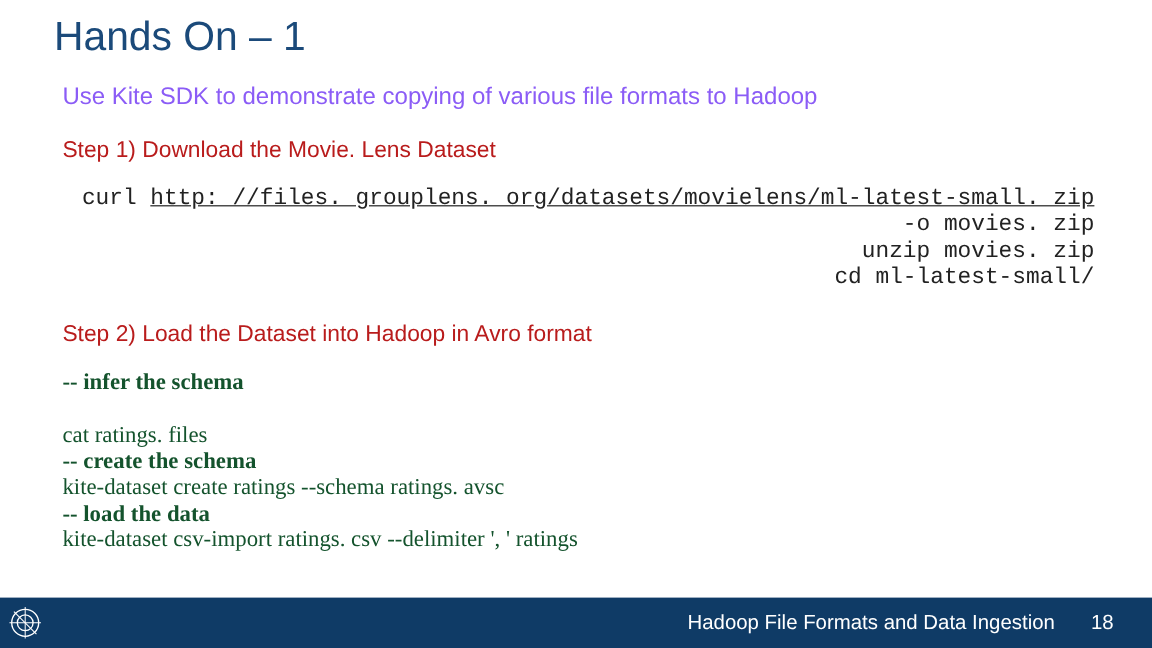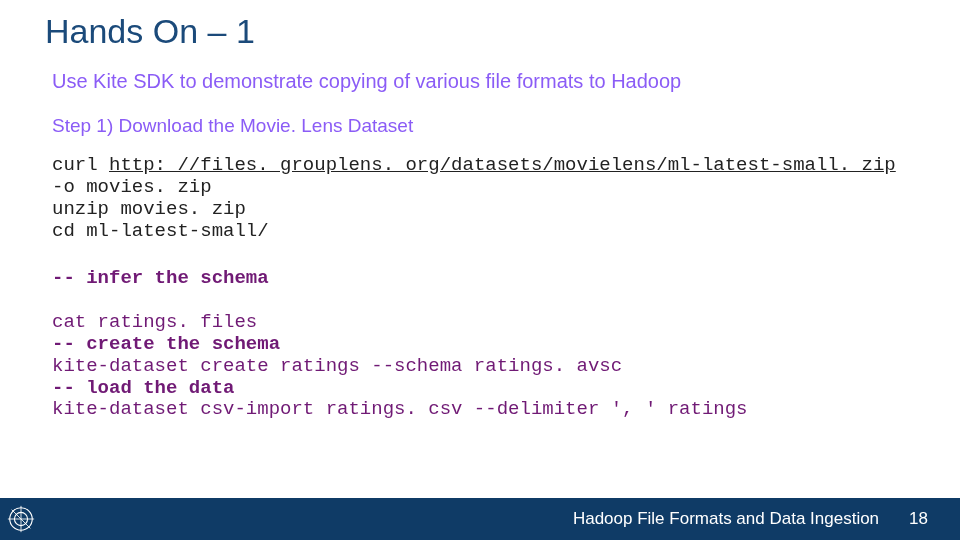--- a/index.html
+++ b/index.html
@@ -1,24 +1,24 @@
 <!DOCTYPE html>
 <html><head>
 <meta charset="utf-8">
 <style>
   * { margin: 0; padding: 0; box-sizing: border-box; }
   html, body { width: 960px; height: 540px; font-family: Arial, Helvetica, sans-serif; background: #fff; color: #222; }
   .slide { position: relative; width: 960px; height: 540px; }
   .title { position: absolute; left: 45px; top: 12px; font-size: 34px; font-weight: 400; color: #1b4a7a; }
   .content { position: absolute; left: 52px; top: 70px; width: 860px; }
   .intro { font-size: 20px; color: #8b5cf6; margin-bottom: 22px; }
-  .step { font-size: 19px; color: #8b5cf6; margin-bottom: 18px; }
-  .code1 { font-family: "Courier New", Courier, monospace; font-size: 19px; color: #222; line-height: 1.15; margin-bottom: 26px; }
+  .step { font-size: 19px; color: #b91c1c; margin-bottom: 18px; }
+  .code1 { font-family: "Courier New", Courier, monospace; font-size: 19px; color: #222; line-height: 1.15; margin-bottom: 26px; text-align: right; }
   .code1 .url { text-decoration: underline; }
-  .code2 { font-family: Liberation Mono, monospace; font-size: 19px; color: #701a75; line-height: 1.15; }
+  .code2 { font-family: Liberation Serif, serif; font-size: 19px; color: #14532d; line-height: 1.15; }
   .code2 .bold { font-weight: bold; }
   .footer { position: absolute; left: 0; bottom: 0; width: 960px; height: 42px; background: #0f3b66; color: #fff; display: flex; align-items: center; }
   .footer .logo { width: 42px; height: 42px; display: flex; align-items: center; justify-content: center; }
   .footer .logo svg { width: 30px; height: 30px; }
   .footer .ftext { margin-left: auto; font-size: 17px; padding-right: 30px; }
   .footer .pageno { font-size: 17px; padding-right: 32px; }
 </style>
 </head>
 <body>
 
@@ -29,20 +29,21 @@
     <div class="intro">Use Kite SDK to demonstrate copying of various file formats to Hadoop</div>
 
     <div class="step">Step 1) Download the Movie. Lens Dataset</div>
 
     <div class="code1">
       <span>curl </span><span class="url">http: //files. grouplens. org/datasets/movielens/ml-latest-small. zip</span><span> -o movies. zip</span><br>
       <span>unzip movies. zip</span><br>
       <span>cd ml-latest-small/</span>
     </div>
 
+    <div class="step">Step 2) Load the Dataset into Hadoop in Avro format</div>
 
     <div class="code2">
       <span class="bold">-- infer the schema</span><br>
       <br>
       <span>cat ratings. files</span><br>
       <span class="bold">-- create the schema</span><br>
       <span>kite-dataset create ratings --schema ratings. avsc</span><br>
       <span class="bold">-- load the data</span><br>
       <span>kite-dataset csv-import ratings. csv --delimiter ', ' ratings</span>
     </div>

